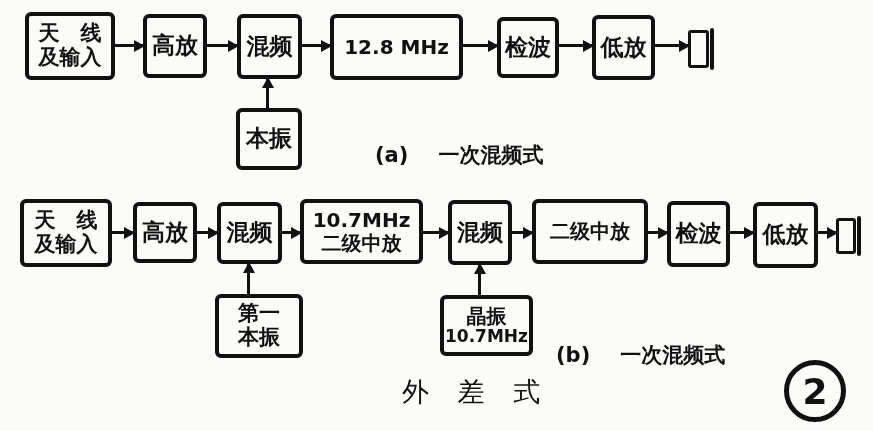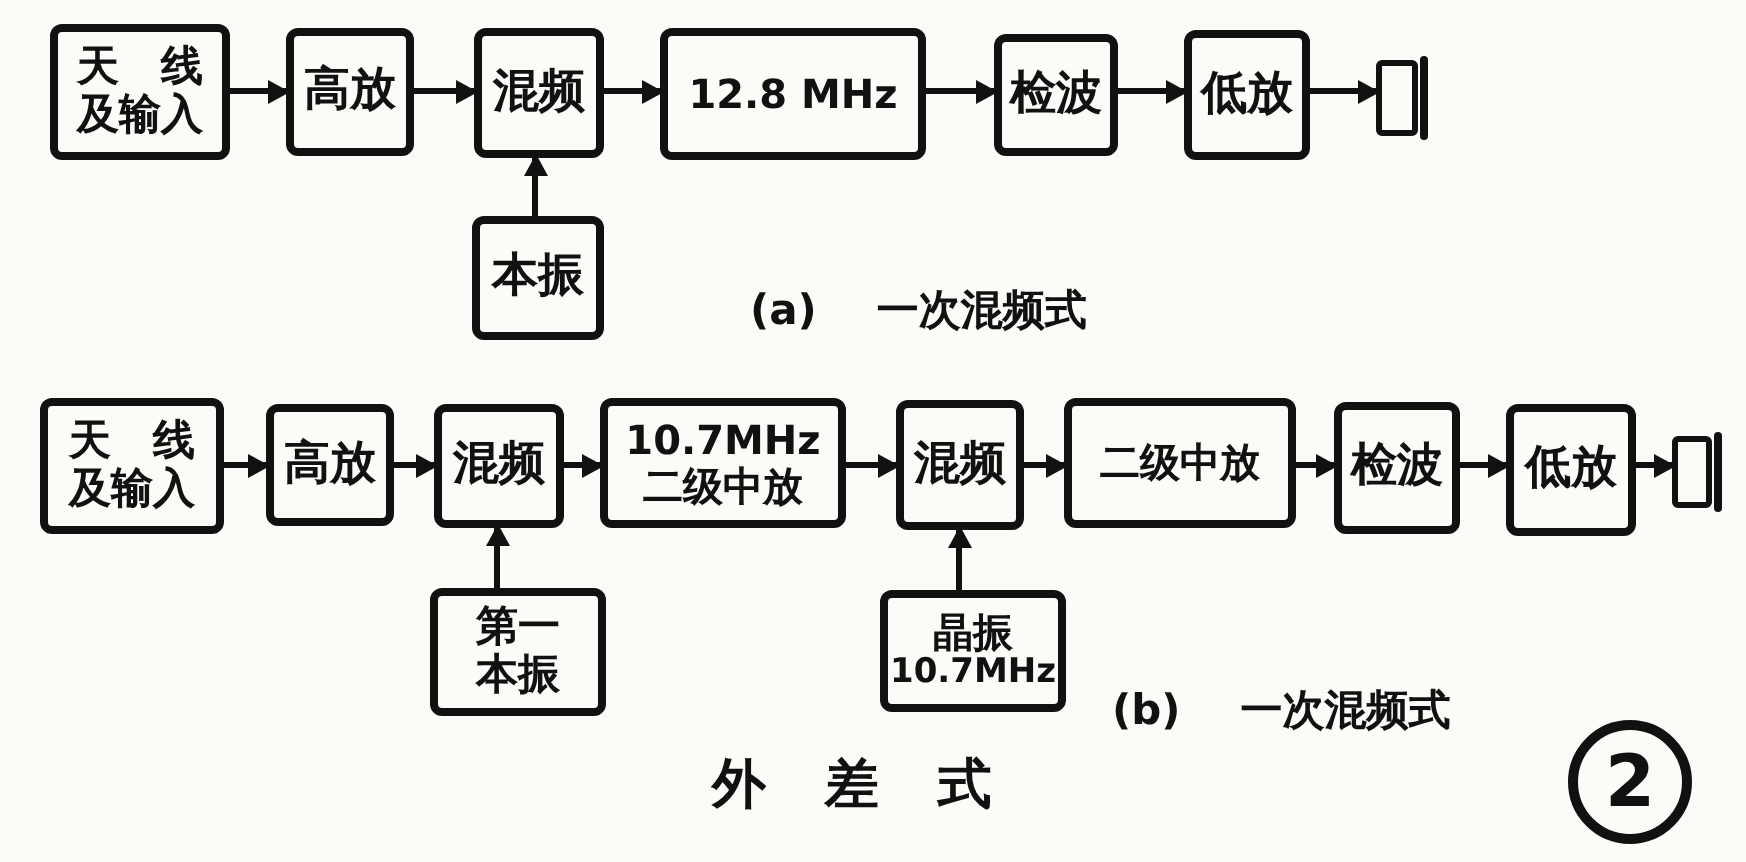--- a/index.html
+++ b/index.html
@@ -29,21 +29,21 @@
     width:0;height:0;border-bottom:11px solid #111;
     border-left:6px solid transparent;border-right:6px solid transparent;
   }
   .speaker{position:absolute;border:3px solid #111;border-radius:3px;background:#fbfbf8;box-sizing:border-box;}
   .speaker::after{
     content:"";position:absolute;right:-8px;top:-5px;width:4px;
     height:calc(100% + 10px);background:#111;border-radius:2px;
   }
   .caption{position:absolute;font-weight:bold;font-size:21px;white-space:nowrap;}
   .caption .cap-text{margin-left:30px;}
-  .diagram-title{position:absolute;font-weight:bold;font-size:27px;letter-spacing:10px;white-space:nowrap;}
+  .diagram-title{position:absolute;font-weight:normal;font-size:27px;letter-spacing:10px;white-space:nowrap;margin-left:46px;}
   .badge{
     position:absolute;width:52px;height:52px;border:5px solid #111;border-radius:50%;
     box-sizing:content-box;display:flex;align-items:center;justify-content:center;
     font-size:36px;font-weight:bold;background:#fbfbf8;
   }
 </style>
 </head>
 <body>
 
 <div class="canvas">

